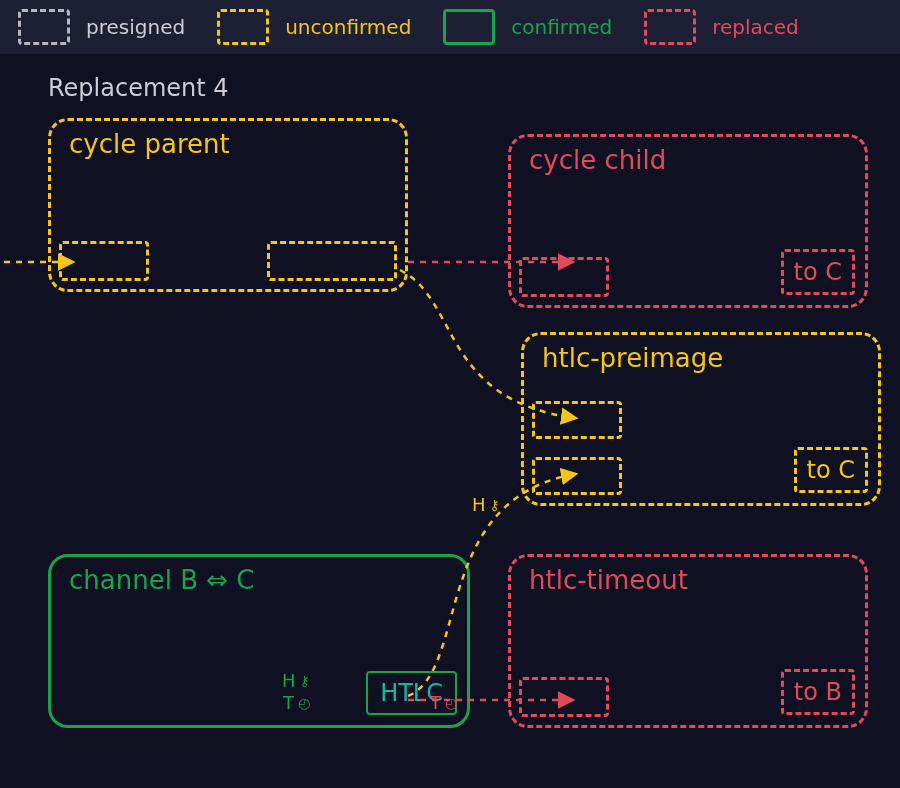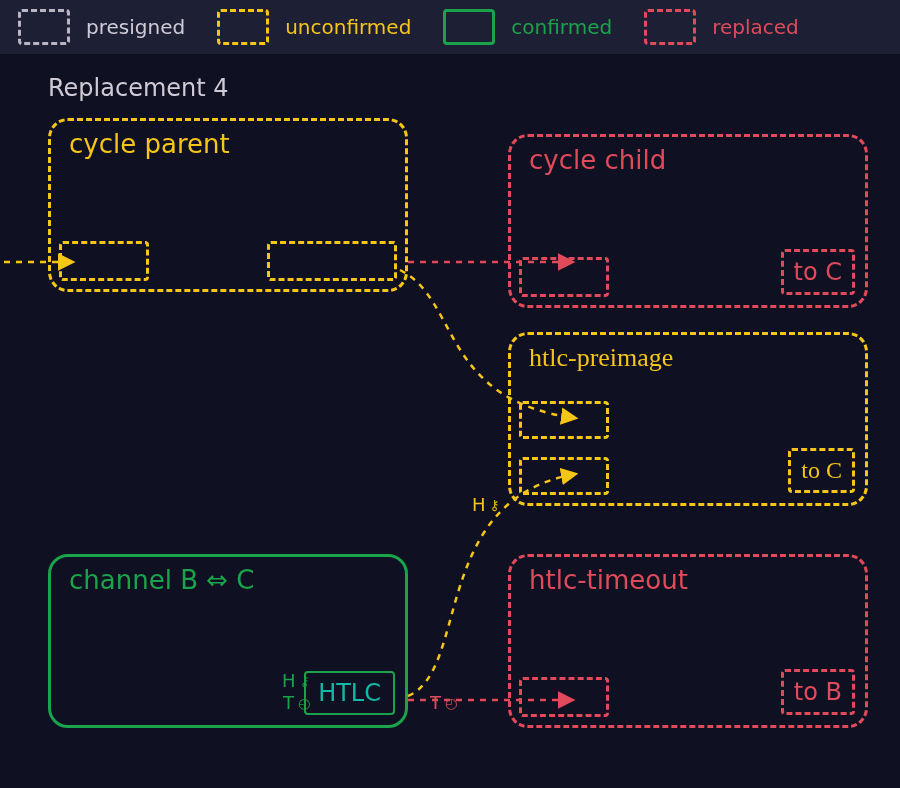--- a/index.html
+++ b/index.html
@@ -114,34 +114,34 @@
 
     <div class="slot slot-y" style="right:8px; bottom:8px; width:130px;"></div>
   </div>
 
   <div class="box dash-r" style="left:508px; top:134px; width:360px; height:174px;">
     <div class="title t-replaced">cycle child</div>
     <div class="slot slot-r" style="left:8px; bottom:8px; width:90px;"></div>
     <div class="out-label out-r" style="right:10px; bottom:10px;"><span>to C</span></div>
   </div>
 
-  <div class="box dash-y" style="left:508px; top:332px; width:360px; height:174px;font-family:Liberation Serif, serif;">
+  <div class="box dash-y" style="left:521px; top:332px; width:360px; height:174px;">
     <div class="title t-unconfirmed">htlc-preimage</div>
     <div class="slot slot-y" style="left:8px; top:66px; width:90px; height:38px;"></div>
     <div class="slot slot-y" style="left:8px; bottom:8px; width:90px; height:38px;"></div>
     <div class="out-label out-y" style="right:10px; bottom:10px;"><span>to C</span></div>
   </div>
 
   <div class="box dash-r" style="left:508px; top:554px; width:360px; height:174px;">
     <div class="title t-replaced">htlc-timeout</div>
     <div class="slot slot-r" style="left:8px; bottom:8px; width:90px;"></div>
     <div class="out-label out-r" style="right:10px; bottom:10px;"><span>to B</span></div>
   </div>
 
-  <div class="box solid-g" style="left:48px; top:554px; width:360px; height:174px;padding-left:8px;">
+  <div class="box solid-g" style="left:48px; top:554px; width:422px; height:174px;padding-left:8px;">
     <div class="title t-confirmed">channel B ⇔ C</div>
     <div class="out-label out-g" style="right:10px; bottom:10px; padding:6px 12px;"><span>HTLC</span></div>
   </div>
 
   <div class="anno t-unconfirmed" style="left:472px; top:494px;">
     <span>H</span>
     <span class="glyph">⚷</span>
   </div>
 
   <div class="anno t-confirmed" style="left:282px; top:670px;">

